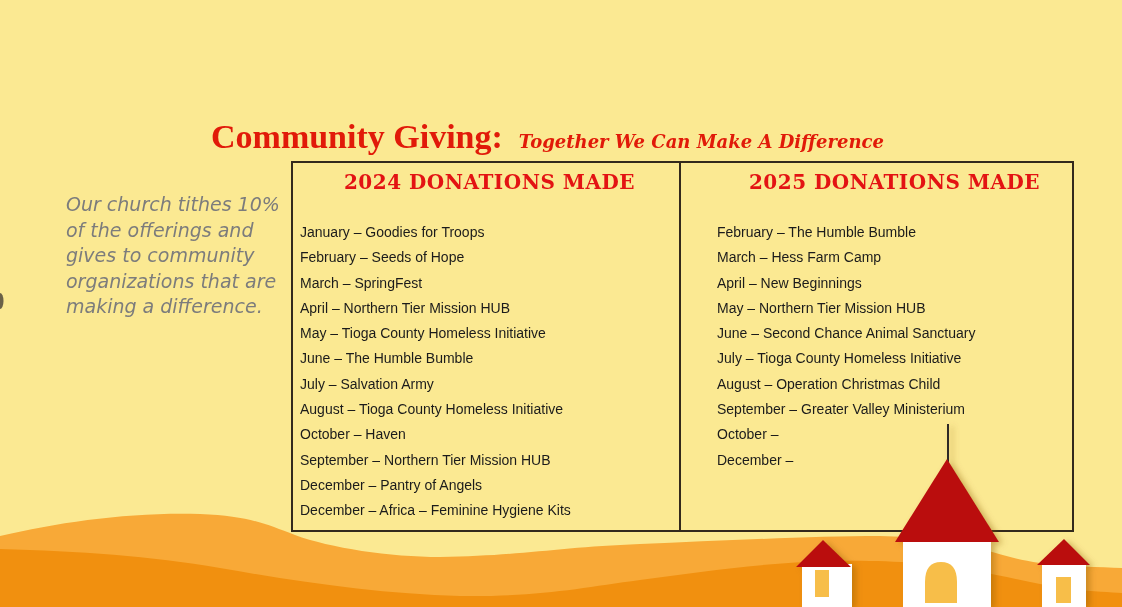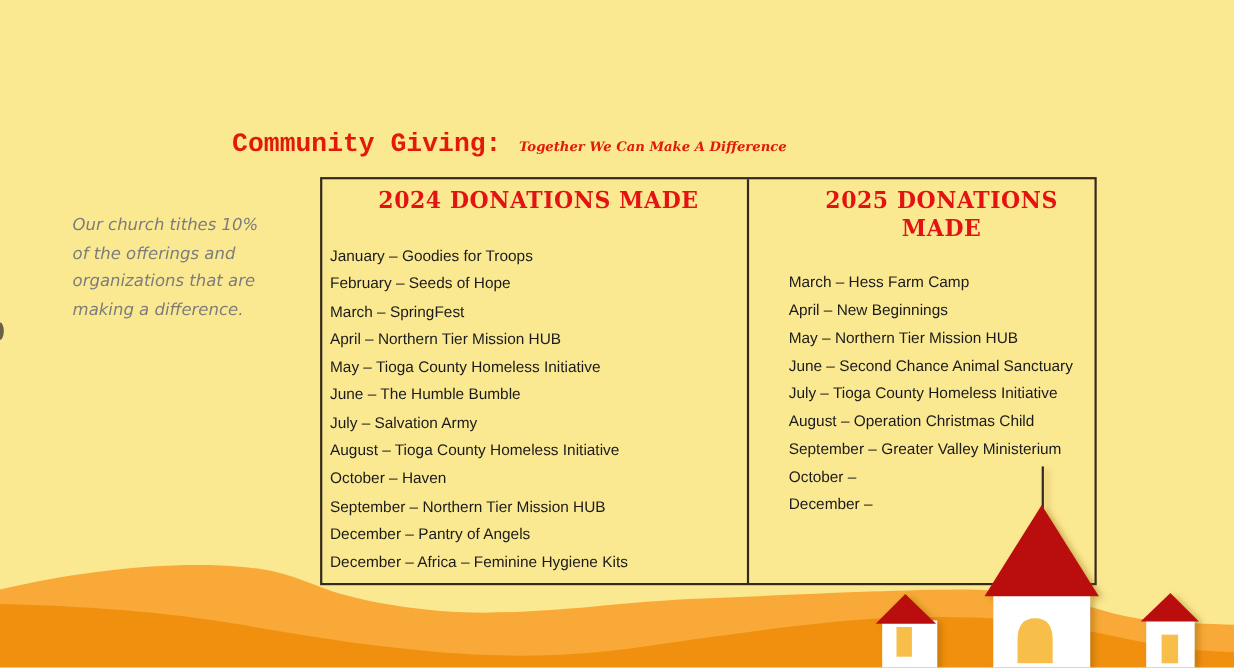--- a/index.html
+++ b/index.html
@@ -9,47 +9,47 @@
     overflow:hidden;
     background:var(--background,#FBE992);
     font-family:"Liberation Sans",sans-serif;
   }
   
   .title-row{
     position:absolute;left:211px;top:118px;
     white-space:nowrap;z-index:1;
   }
   .title{
-    font-family:Liberation Mono, monospace;
+    font-family:Liberation Serif, serif;
     font-weight:700;
-    font-size:24px;
+    font-size:34px;
     color:var(--title-red,#E11A09);
   }
   .subtitle{
     font-family:"DejaVu Serif",serif;
     font-weight:700;
     font-style:italic;
-    font-size:12px;
+    font-size:18px;
     color:var(--title-red,#E11A09);
     margin-left:16px;
   }
   
   .intro{
     position:absolute;left:66px;top:192px;width:230px;
     font-family:"DejaVu Sans",sans-serif;
     font-style:italic;
-    font-size:15px;
+    font-size:19px;
     line-height:25.6px;
     color:var(--intro-gray,#7C7C7C);
     z-index:1;
   }
   
   .donation-table{
     position:absolute;left:291px;top:161px;
-    width:706px;height:371px;
+    width:783px;height:371px;
     box-sizing:border-box;
     border:2px solid var(--table-border,#33291C);
     display:flex;
     z-index:2;
   }
   .col{flex:0 0 388px;box-sizing:border-box;padding:7px 0 0 7px;}
   .col-1{border-right:2px solid var(--table-border,#33291C);}
   .col-2{flex:1;padding-left:36px;}
   .col-header{
     font-family:"DejaVu Serif",serif;
@@ -81,20 +81,21 @@
 
 <div class="slide">
 
   <div class="title-row">
     <span class="title">Community Giving:</span><span class="subtitle">Together We Can Make A Difference</span>
   </div>
 
   <div class="intro">
       <div>Our church tithes 10%</div>
       <div>of the offerings and</div>
+      <div>gives to community</div>
       <div>organizations that are</div>
       <div>making a difference.</div>
     </div>
 
   <div class="donation-table">
     <div class="col col-1">
       <div class="col-header">2024 DONATIONS MADE</div>
       <ul class="donation-list">
           <li>January – Goodies for Troops</li>
           <li>February – Seeds of Hope</li>
@@ -106,20 +107,21 @@
           <li>August – Tioga County Homeless Initiative</li>
           <li>October – Haven</li>
           <li>September – Northern Tier Mission HUB</li>
           <li>December – Pantry of Angels</li>
           <li>December – Africa – Feminine Hygiene Kits</li>
         </ul>
     </div>
     <div class="col col-2">
       <div class="col-header">2025 DONATIONS MADE</div>
       <ul class="donation-list">
+          <li>February – The Humble Bumble</li>
           <li>March – Hess Farm Camp</li>
           <li>April – New Beginnings</li>
           <li>May – Northern Tier Mission HUB</li>
           <li>June – Second Chance Animal Sanctuary</li>
           <li>July – Tioga County Homeless Initiative</li>
           <li>August – Operation Christmas Child</li>
           <li>September – Greater Valley Ministerium</li>
           <li>October –</li>
           <li>December –</li>
         </ul>

